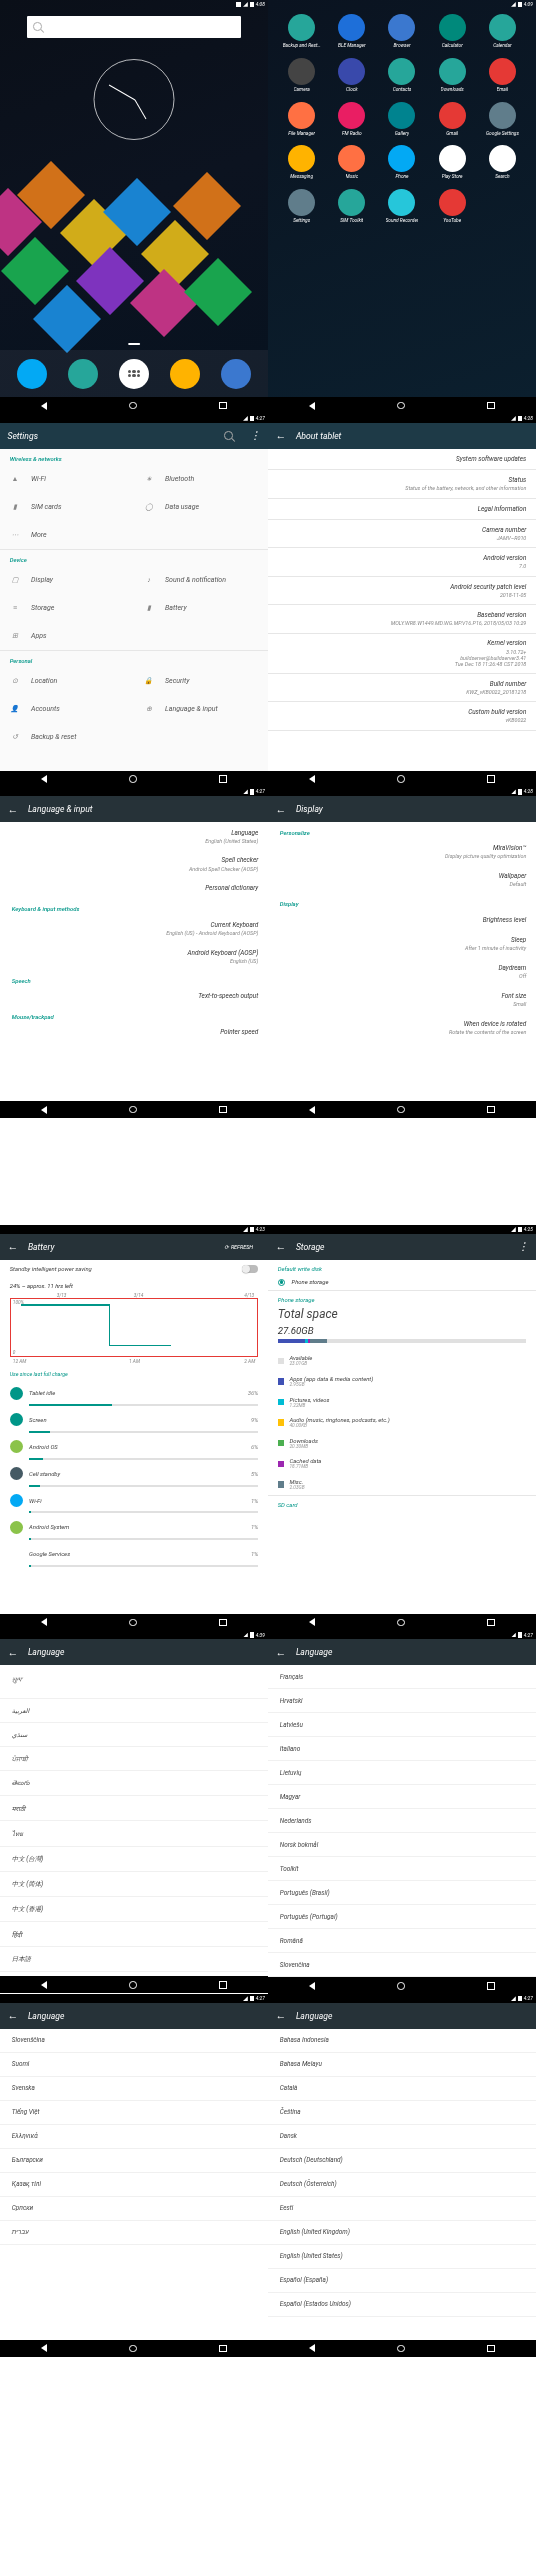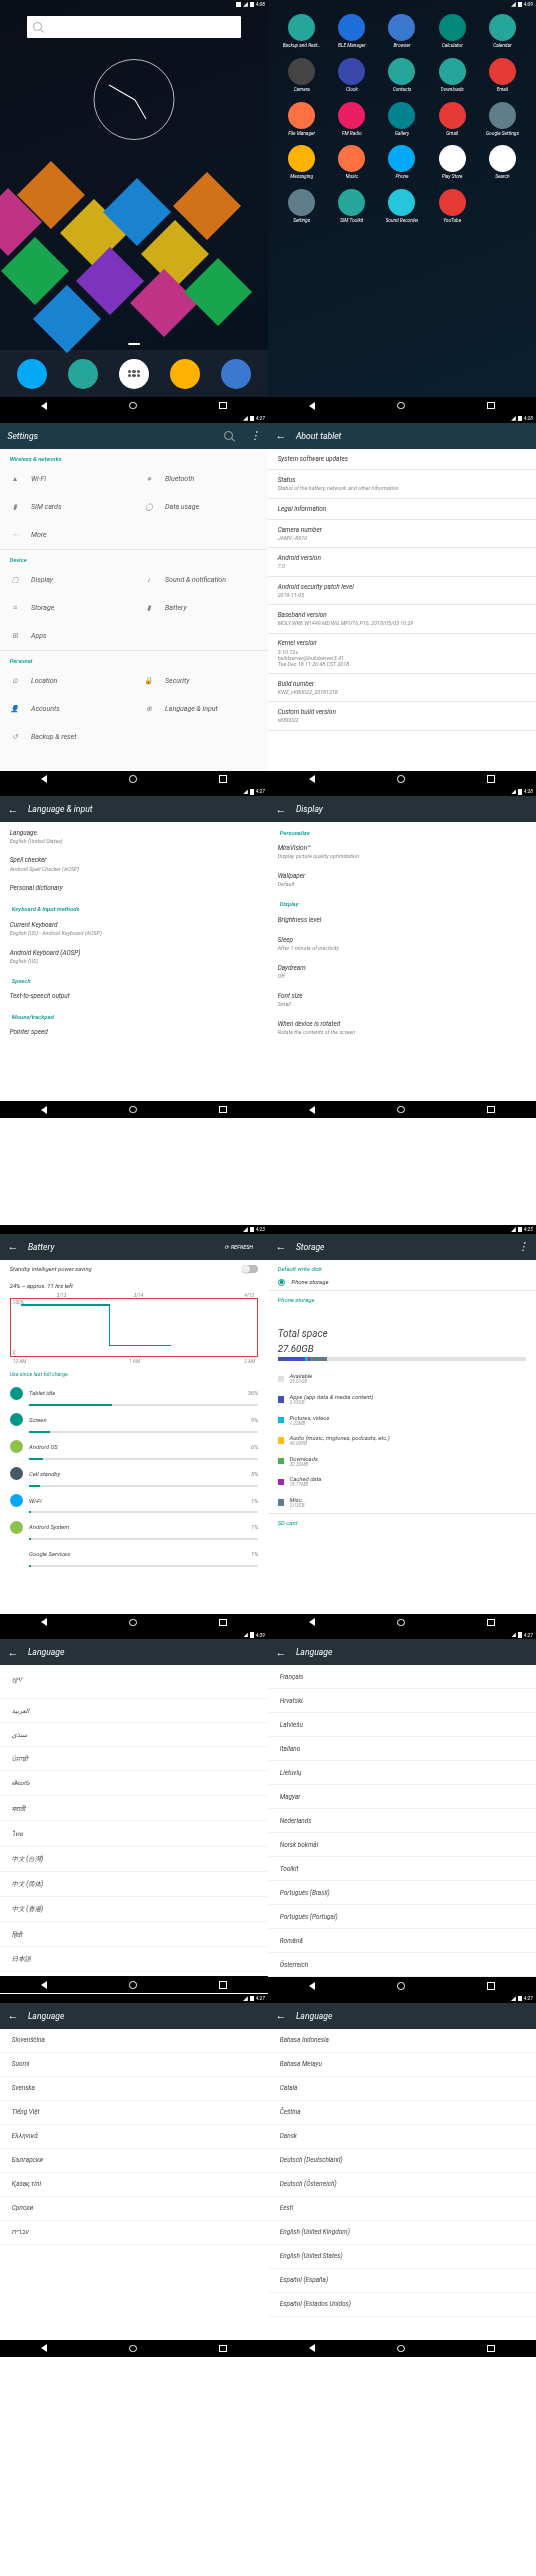--- a/index.html
+++ b/index.html
@@ -44,21 +44,21 @@
   .appbar { height:26px; background:#1e3a47; color:#fff; display:flex; align-items:center; padding:0 7.5px; gap:9.7px; font-size:8.6px;}
   .appbar.dark { background:#263238;}
   .appbar .back-arrow{font-size:10.7px;}
   .content{background:#fafafa; min-height:322px;}
   .content.white{background:#fff;}
   .section-hdr{color:#009688;font-size:5.9px;font-weight:500;padding:7.5px 9.7px 3.2px;}
   .two-col{display:grid;grid-template-columns:1fr 1fr;}
   .set-row{display:flex;align-items:center;gap:10.7px;padding:8.6px 9.7px;color:#555;font-size:7px;}
   .set-row .ico{width:10.7px;height:10.7px;flex:none;display:flex;align-items:center;justify-content:center;color:#888;}
   .divider{height:0.5px;background:#e6e6e6;margin:0;}
-  .info-row{padding:6.4px 9.7px;}
+  .info-row{padding:6.4px 9.7px;text-align:right;}
   .info-row .k{color:#333;font-size:6.4px;}
   .info-row .v{color:#888;font-size:5.4px;margin-top:1.1px;}
   .list-row{padding:7.5px 11.8px;font-size:6.4px;color:#444;border-bottom:0.5px solid #f0f0f0;}
   .hdr-small{color:#009688;font-size:5.9px;font-weight:500;padding:7.5px 11.8px 2.1px;}
 
   
   .bat-hdr{display:flex;justify-content:space-between;align-items:center;background:#263238;color:#fff;}
   .refresh{font-size:5.4px;display:flex;align-items:center;gap:2.1px;padding:0 7.5px;}
   .bat-stat{padding:5.4px 9.7px;font-size:5.9px;color:#333;}
   .chart-box{margin:3.2px 9.7px;border:0.5px solid #e53935;height:59px;position:relative;background:#fff;}
@@ -68,21 +68,21 @@
   .since{color:#009688;font-size:5.4px;padding:2.1px 9.7px 5.4px;}
   .bat-row{display:flex;align-items:center;gap:6.4px;padding:4.3px 9.7px;font-size:5.9px;}
   .bat-row .bico{width:13px;height:13px;border-radius:50%;background:#009688;flex:none;}
   .bat-row .bname{flex:1;color:#444;}
   .bat-row .bpct{color:#888;width:19.3px;text-align:right;}
   .bbar{height:2.1px;background:#e0e0e0;margin:0 9.7px 3.2px 29px;position:relative;}
   .bbar>div{position:absolute;left:0;top:0;bottom:0;background:#009688;}
 
   
   .stg-sec{color:#009688;font-size:5.9px;padding:6.4px 9.7px 2.1px;}
-  .stg-title{padding:2.1px 9.7px;font-size:10px;color:#444;margin-top:21px;}
+  .stg-title{padding:2.1px 9.7px;font-size:12px;color:#444;}
   .stg-big{font-size:9.7px;color:#333;padding:1.1px 9.7px;}
   .stg-bar{height:4.3px;background:#e0e0e0;margin:2.1px 9.7px 7.5px;position:relative;}
   .stg-bar>div{position:absolute;top:0;bottom:0;}
   .stg-row{display:flex;align-items:center;gap:5.4px;padding:4.8px 9.7px;}
   .stg-chip{width:6.4px;height:6.4px;flex:none;}
   .stg-row .k{font-size:5.9px;color:#444;}
   .stg-row .v2{font-size:4.8px;color:#999;}
 </style>
 </head>
 <body>
@@ -785,21 +785,21 @@
         <div class="list-row">Latviešu</div>
         <div class="list-row">Italiano</div>
         <div class="list-row">Lietuvių</div>
         <div class="list-row">Magyar</div>
         <div class="list-row">Nederlands</div>
         <div class="list-row">Norsk bokmål</div>
         <div class="list-row">Toolkit</div>
         <div class="list-row">Português (Brasil)</div>
         <div class="list-row">Português (Portugal)</div>
         <div class="list-row">Română</div>
-        <div class="list-row">Österreich</div>
+        <div class="list-row">Slovenčina</div>
       </div>
     <div class="navbar">
         <div class="nb-back"></div>
         <div class="nb-home"></div>
         <div class="nb-recent"></div>
       </div>
   </div>
 </div>
 
 <div class="row">

